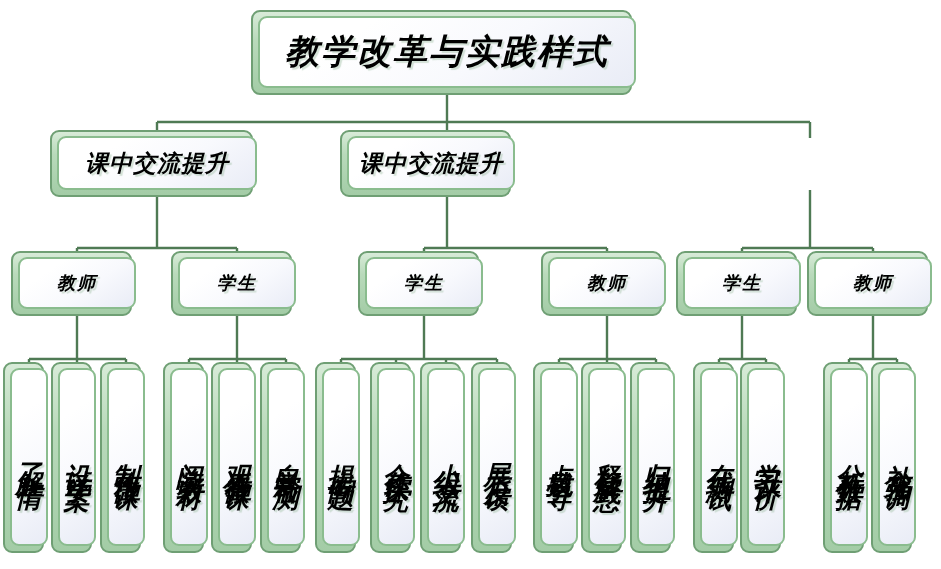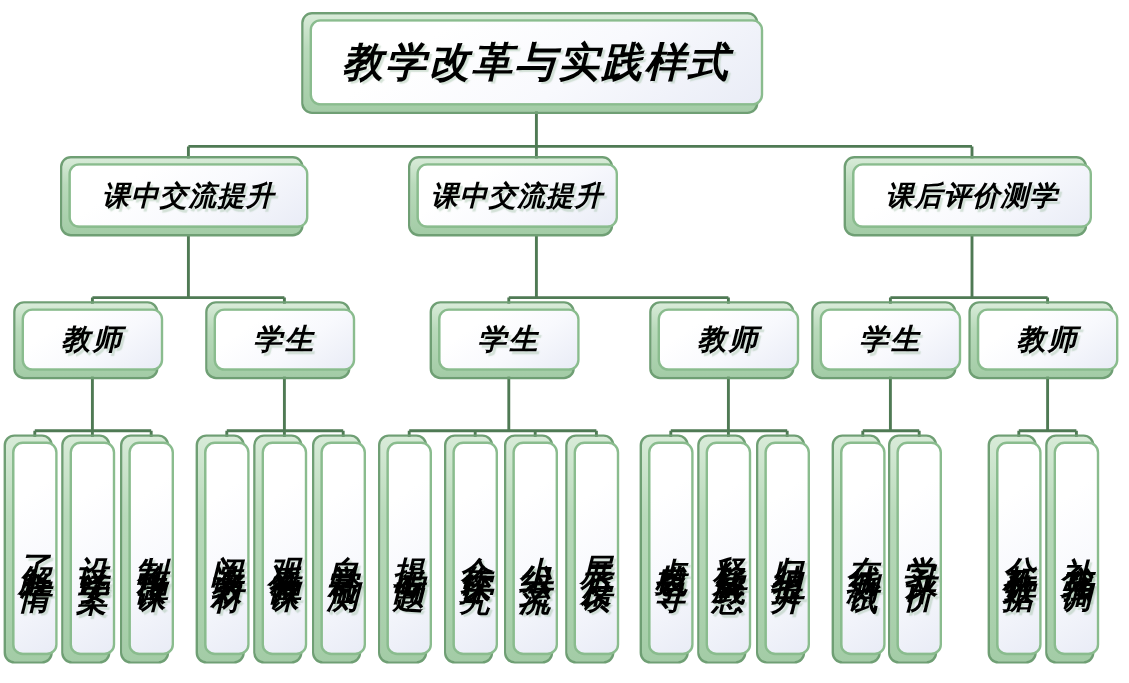--- a/index.html
+++ b/index.html
@@ -47,21 +47,21 @@
 
   .label {
     color: #000000;
     font-weight: bold;
     text-shadow: 2px 2px 1px rgba(150, 185, 155, 0.40);
     white-space: nowrap;
   }
 
   .lvl1 .label { font-size: 34px; letter-spacing: 2px; }
   .lvl2 .label { font-size: 23px; letter-spacing: 1px; }
-  .lvl3 .label { font-size: 24px; letter-spacing: 2px; }
+  .lvl3 .label { font-size: 18px; letter-spacing: 2px; }
 
   .lvl4 .face {
     writing-mode: vertical-rl;
     text-orientation: upright;
   }
   .lvl4 .label {
     font-size: 26px;
     letter-spacing: 7px;
     line-height: 1;
   }
@@ -106,26 +106,20 @@
     <div class="face">
       <span class="label">课中交流提升</span>
     </div>
   </div>
   <div class="node lvl2" style="left:347px; top:136px; width:168px; height:54px">
     <div class="back"></div>
     <div class="face">
       <span class="label">课中交流提升</span>
     </div>
   </div>
-  <div class="node lvl2" style="left:710px; top:136px; width:200px; height:54px">
-    <div class="back"></div>
-    <div class="face">
-      <span class="label">课后评价测学</span>
-    </div>
-  </div>
 
   <div class="node lvl3" style="left:18px; top:257px; width:118px; height:52px">
     <div class="back"></div>
     <div class="face">
       <span class="label">教师</span>
     </div>
   </div>
   <div class="node lvl3" style="left:178px; top:257px; width:118px; height:52px">
     <div class="back"></div>
     <div class="face">

